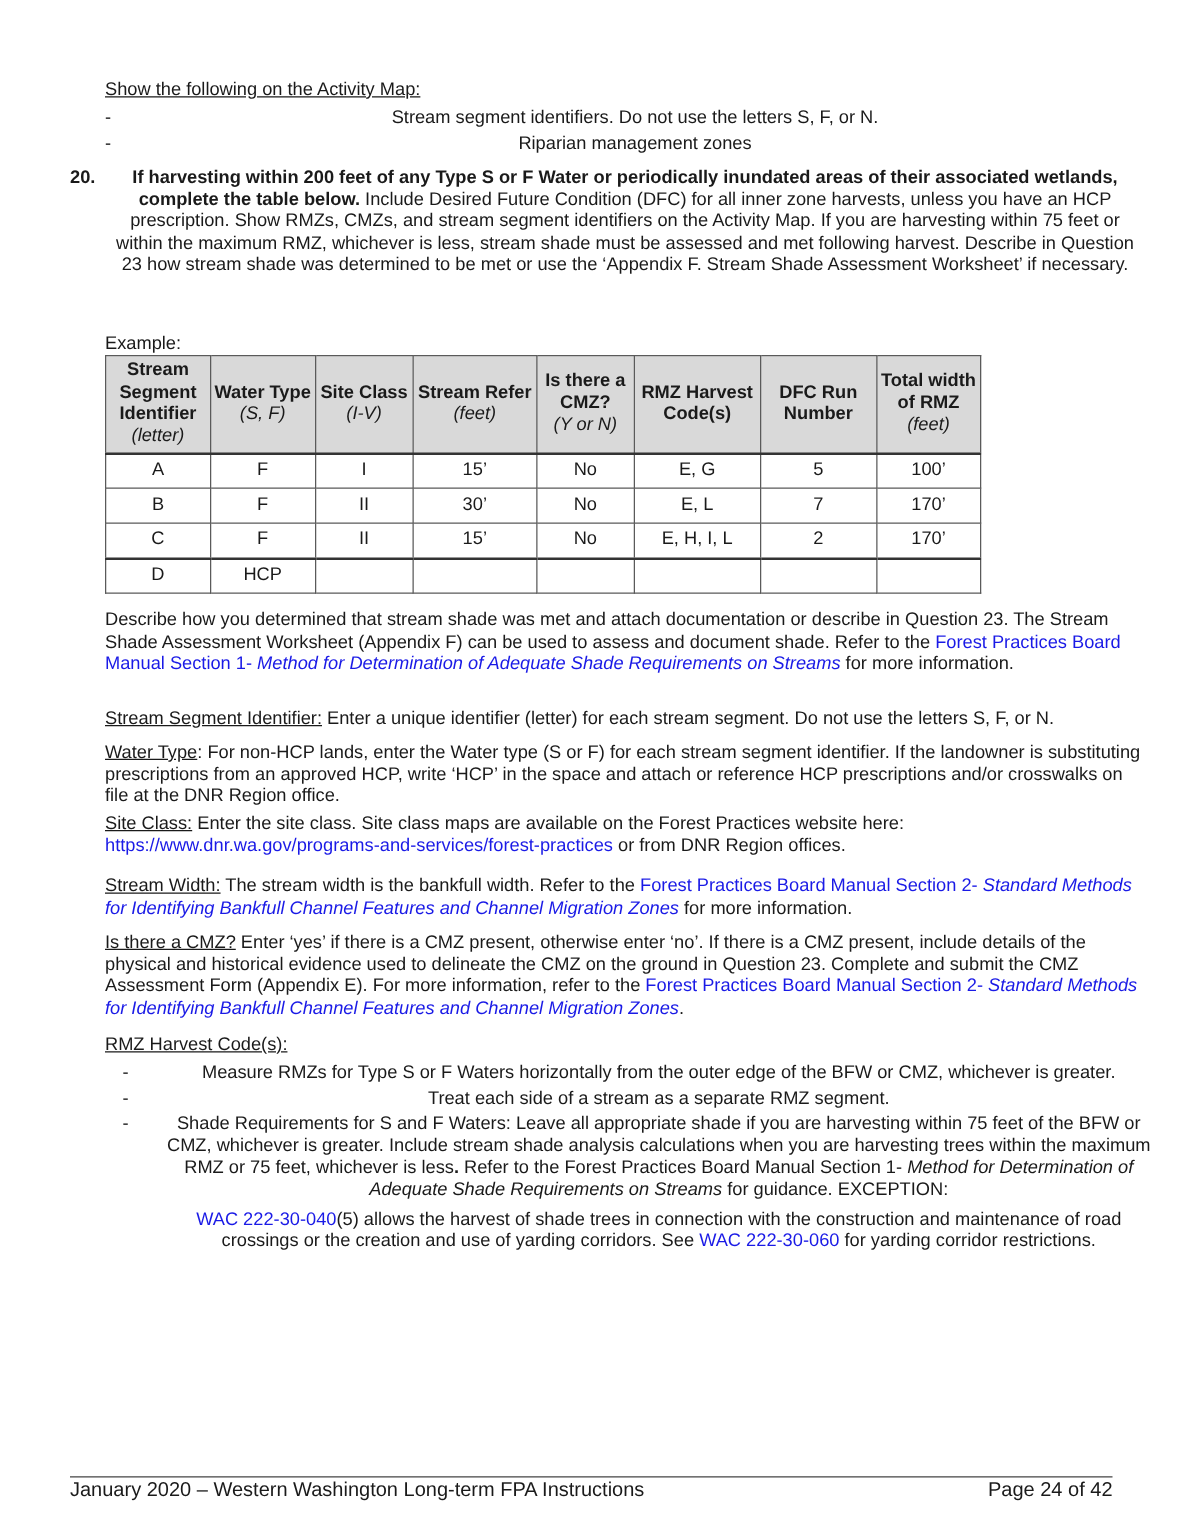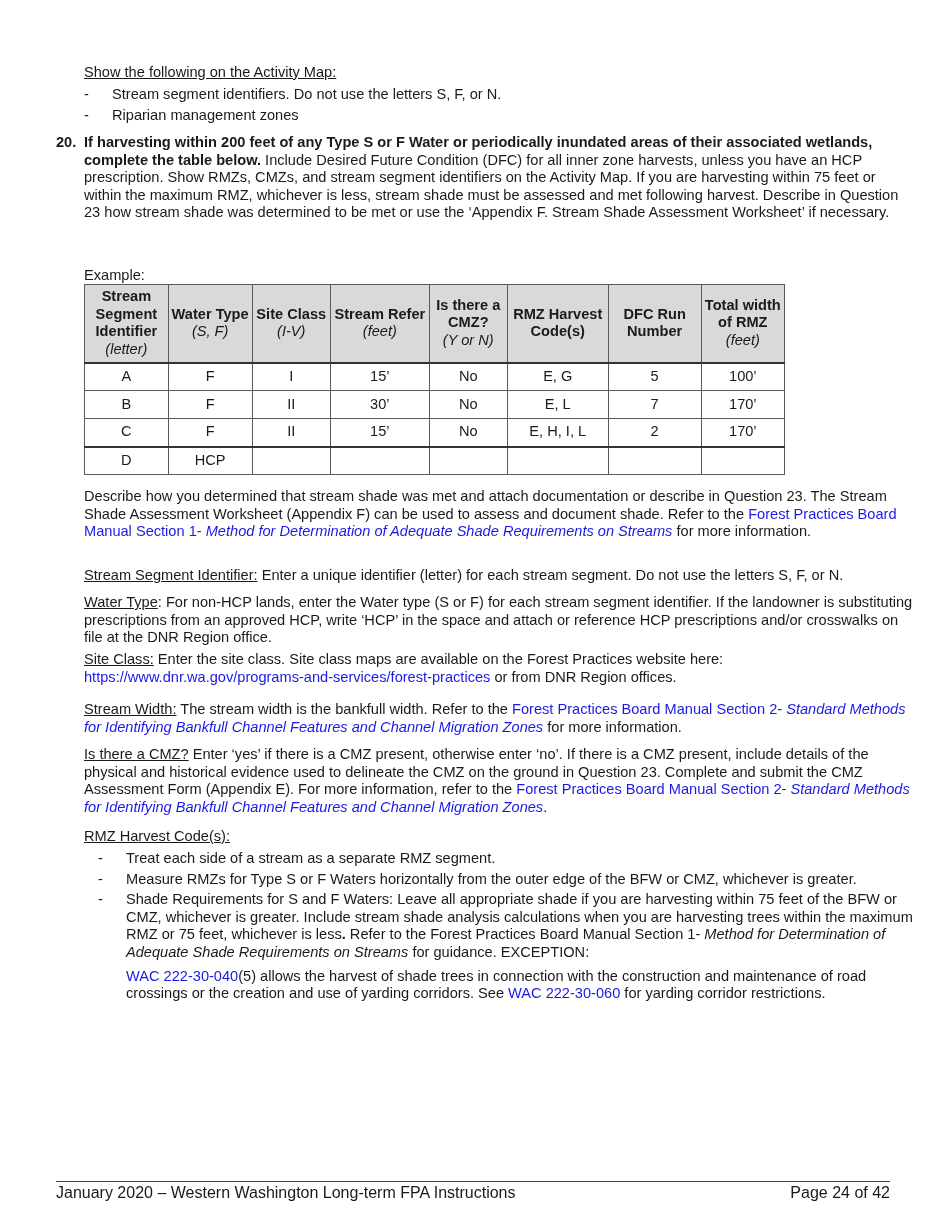--- a/index.html
+++ b/index.html
@@ -12,26 +12,26 @@
       line-height: 17.6px;
     }
     .u { text-decoration: underline; }
     .i { font-style: italic; margin-top: 28px; }
     .b { font-weight: bold; }
     a, .link { color: #1a1ae6; text-decoration: none; }
 
     .block { position: absolute; left: 84px; width: 830px; }
     .show-heading { top: 64px; }
     .dash-list { list-style: none; }
-    .dash-list li { position: relative; padding-left: 28px; }
+    .dash-list li { position: relative; padding-left: 28px; text-align: center; }
     .dash-list li::before { content: "-"; position: absolute; left: 0; }
     .show-list { top: 86px; width: 820px; }
     .show-list li { height: 21px; line-height: 17.6px; }
 
-    .q20 { position: absolute; top: 134px; left: 56px; width: 860px; }
+    .q20 { position: absolute; top: 134px; left: 56px; width: 860px; text-align: center; }
     .q20 .num { position: absolute; left: 0; top: 0; font-weight: bold; }
     .q20 .txt { margin-left: 28px; }
 
     .example-label { top: 267px; }
 
     table.ex {
       position: absolute;
       top: 284px; left: 84px;
       width: 701px;
       border-collapse: collapse;
@@ -168,22 +168,22 @@
 <div class="p p-water"><span class="u">Water Type</span><span>: For non-HCP lands, enter the Water type (S or F) for each stream segment identifier. If the landowner is substituting prescriptions from an approved HCP, write ‘HCP’ in the space and attach or reference HCP prescriptions and/or crosswalks on file at the DNR Region office.</span></div>
 
 <div class="p p-site"><span class="u">Site Class:</span><span> Enter the site class. Site class maps are available on the Forest Practices website here: </span><a class="link">https://www.dnr.wa.gov/programs-and-services/forest-practices</a><span> or from DNR Region offices.</span></div>
 
 <div class="p p-width"><span class="u">Stream Width:</span><span> The stream width is the bankfull width. Refer to the </span><a class="link"><span>Forest Practices Board Manual Section 2- </span><span class="i">Standard Methods for Identifying Bankfull Channel Features and Channel Migration Zones</span></a><span> for more information.</span></div>
 
 <div class="p p-cmz"><span class="u">Is there a CMZ?</span><span> Enter ‘yes’ if there is a CMZ present, otherwise enter ‘no’. If there is a CMZ present, include details of the physical and historical evidence used to delineate the CMZ on the ground in Question 23. Complete and submit the CMZ Assessment Form (Appendix E). For more information, refer to the </span><a class="link"><span>Forest Practices Board Manual Section 2- </span><span class="i">Standard Methods for Identifying Bankfull Channel Features and Channel Migration Zones</span></a><span>.</span></div>
 
 <div class="p p-rmz-head u">RMZ Harvest Code(s):</div>
 <ul class="p dash-list rmz-list">
+  <li>Measure RMZs for Type S or F Waters horizontally from the outer edge of the BFW or CMZ, whichever is greater.</li>
   <li>Treat each side of a stream as a separate RMZ segment.</li>
-  <li>Measure RMZs for Type S or F Waters horizontally from the outer edge of the BFW or CMZ, whichever is greater.</li>
   <li><span>Shade Requirements for S and F Waters: Leave all appropriate shade if you are harvesting within 75 feet of the BFW or CMZ, whichever is greater. Include stream shade analysis calculations when you are harvesting trees within the maximum RMZ or 75 feet, whichever is less</span><span class="b">.</span><span> Refer to the Forest Practices Board Manual Section 1- </span><span class="i">Method for Determination of Adequate Shade Requirements on Streams</span><span> for guidance. EXCEPTION:</span></li>
   <li class="exception"><a class="link">WAC 222-30-040</a><span>(5) allows the harvest of shade trees in connection with the construction and maintenance of road crossings or the creation and use of yarding corridors. See </span><a class="link">WAC 222-30-060</a><span> for yarding corridor restrictions.</span></li>
 </ul>
 
 <div class="footer">
   <span>January 2020 – Western Washington Long-term FPA Instructions</span>
   <span>Page 24 of 42</span>
 </div>
 
 </body></html>

